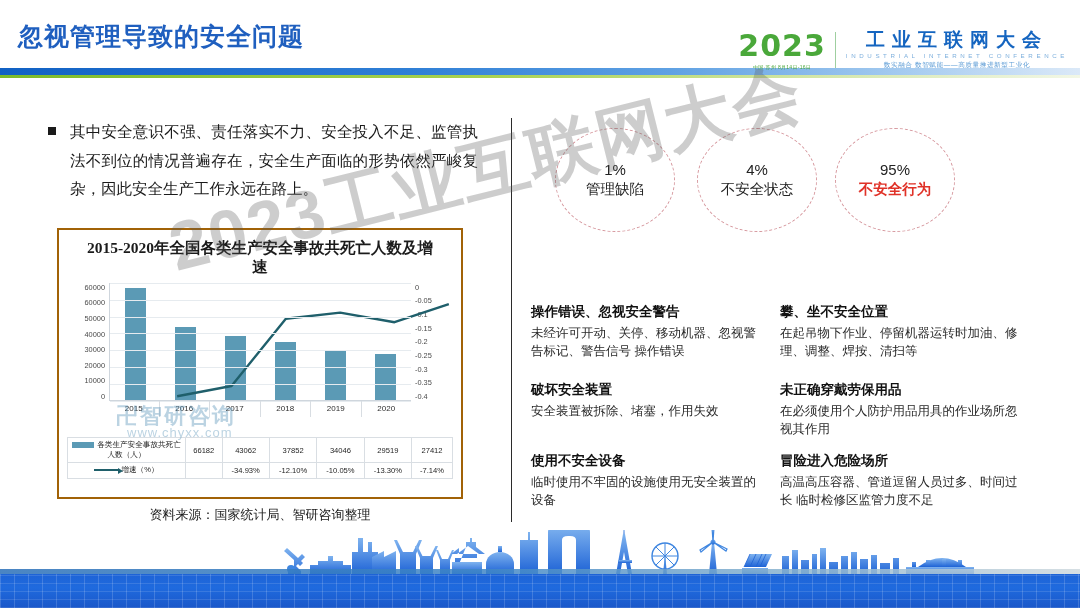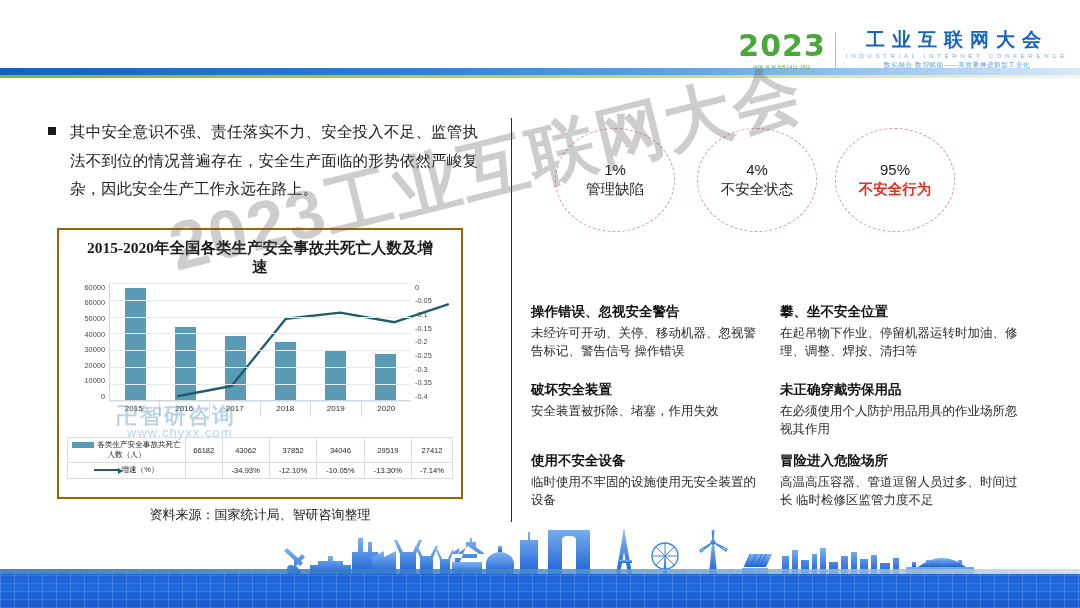--- a/index.html
+++ b/index.html
@@ -266,20 +266,21 @@
     white-space: nowrap;
     pointer-events: none;
     letter-spacing: 2px;
   }
 </style>
 </head>
 <body>
 
 <div class="slide">
 
+  <div class="slide-title">忽视管理导致的安全问题</div>
   <div class="header-rule"></div>
   <div class="header-rule-2"></div>
 
   <div class="logo">
     <div class="logo-left">
       <div class="logo-year">2023</div>
       <div class="logo-date">中国·苏州  8月14日-16日</div>
     </div>
     <div class="logo-sep"></div>
     <div class="logo-right">

